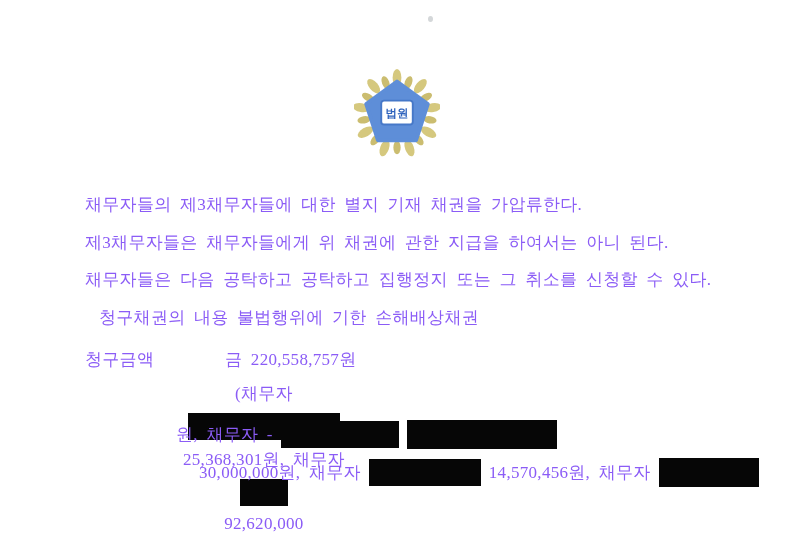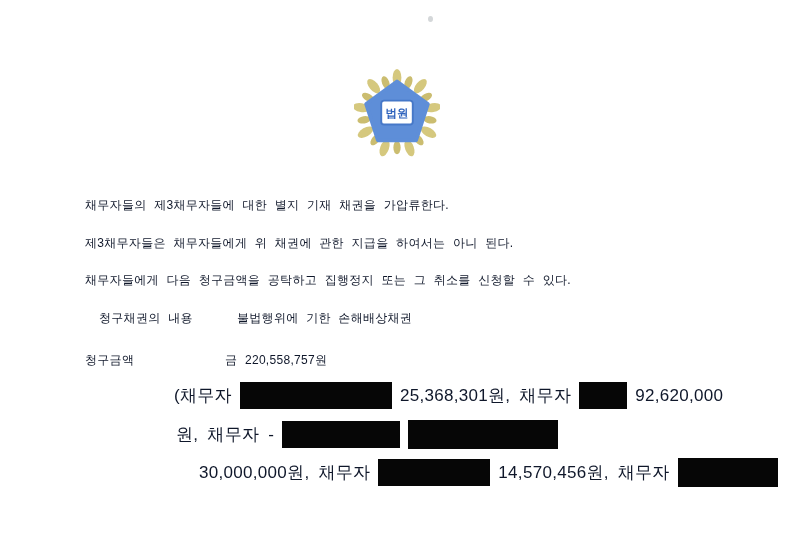--- a/index.html
+++ b/index.html
@@ -1,26 +1,26 @@
 <!DOCTYPE html>
 <html><head>
 <meta charset="utf-8">
 <style>
   html,body{margin:0;padding:0;background:#ffffff;}
   .page{
     position:relative;
     width:793px;height:540px;
     background:#ffffff;
-    font-family:Liberation Sans, sans-serif;
-    color:#0f172a;
+    font-family:Liberation Serif, serif;
+    color:#8b5cf6;
     overflow:hidden;
   }
   .txt{
     position:absolute;
-    font-size:12px;
+    font-size:17px;
     letter-spacing:0.3px;
     word-spacing:4px;
     white-space:nowrap;
     line-height:24px;
   }
   .row{
     position:absolute;
     display:flex;
     align-items:center;
     gap:8px;
@@ -76,29 +76,29 @@
       <ellipse cx="45" cy="10" rx="4.6" ry="9" transform="rotate(320 45 48)"></ellipse>
       <ellipse cx="45" cy="13" rx="3.8" ry="7" transform="rotate(340 45 48)" fill="#cbbd70"></ellipse>
     </g>
     <polygon points="45,14 77.3,37.5 65,75.5 25,75.5 12.7,37.5" fill="#5e8ed8" stroke="#5e8ed8" stroke-width="4" stroke-linejoin="round"></polygon>
     <rect x="28.5" y="34" width="33" height="25" rx="3" fill="#ffffff" stroke="#4678c8" stroke-width="2"></rect>
     <text x="45" y="51" text-anchor="middle" font-size="12" font-weight="bold" fill="#2f63bd">법원</text>
   </svg>
 
   <div class="txt" style="left:85px;top:193px;">채무자들의 제3채무자들에 대한 별지 기재 채권을 가압류한다.</div>
   <div class="txt" style="left:85px;top:231px;">제3채무자들은 채무자들에게 위 채권에 관한 지급을 하여서는 아니 된다.</div>
-  <div class="txt" style="left:85px;top:268px;">채무자들에게 다음 청구금액을 공탁하고 집행정지 또는 그 취소를 신청할 수 있다.</div>
+  <div class="txt" style="left:85px;top:268px;">채무자들은 다음 공탁하고 공탁하고 집행정지 또는 그 취소를 신청할 수 있다.</div>
 
   <div class="txt" style="left:99px;top:306px;">청구채권의 내용</div>
   <div class="txt" style="left:237px;top:306px;">불법행위에 기한 손해배상채권</div>
 
   <div class="txt" style="left:85px;top:348px;">청구금액</div>
   <div class="txt" style="left:225px;top:348px;">금 220,558,757원</div>
 
-  <div class="row" style="left:174px;top:382px;">
+  <div class="row" style="left:183px;top:382px;flex-direction:column;">
     <span>(채무자</span>
     <span class="redact" style="width:152px;"></span>
     <span>25,368,301원, 채무자</span>
     <span class="redact" style="width:48px;"></span>
     <span>92,620,000</span>
   </div>
 
   <div class="row" style="left:176px;top:420px;">
     <span>원, 채무자 -</span>
     <span class="redact" style="width:118px;"></span>

